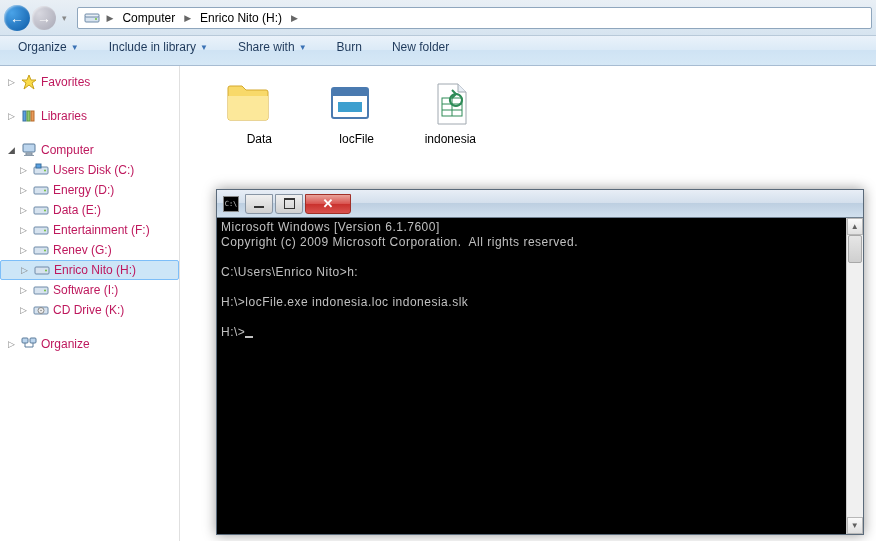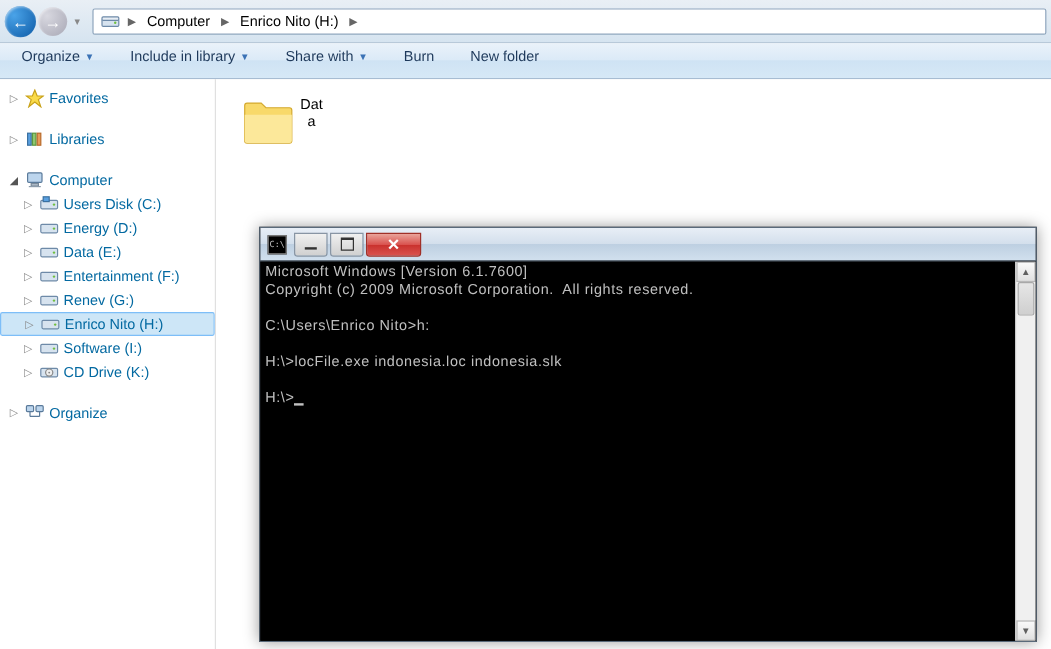--- a/index.html
+++ b/index.html
@@ -25,26 +25,26 @@
 
 
 .main { display: flex; height: calc(100% - 66px); }
 .sidebar { width: 180px; background: #fff; border-right: 1px solid #e0e0e0; overflow-y: auto; padding: 6px 0; }
 .tree-group { margin-bottom: 14px; }
 .tree-item { display: flex; align-items: center; padding: 2px 6px; cursor: pointer; gap: 4px; height: 20px; }
 .tree-item.selected { background: #cde6f7; border: 1px solid #7dbef8; border-radius: 2px; }
 .tree-expand { width: 11px; height: 11px; color: #888; font-size: 9px; display: flex; align-items: center; justify-content: center; }
 .tree-expand.open { color: #555; }
 .tree-icon { width: 16px; height: 16px; display: flex; align-items: center; justify-content: center; }
-.tree-label { color: #0369a1; }
+.tree-label { color: #be185d; }
 .tree-indent-1 { padding-left: 18px; }
 
 .content { flex: 1; background: #fff; padding: 14px 20px; position: relative; }
 .files { display: flex; gap: 30px; align-items: flex-start; }
-.file-item { width: 72px; display: flex; flex-direction: row; align-items: flex-start; text-align: center; cursor: pointer; }
+.file-item { width: 72px; display: flex; flex-direction: column; align-items: flex-end; text-align: center; cursor: pointer; }
 .file-icon { width: 48px; height: 48px; margin-bottom: 4px; display: flex; align-items: center; justify-content: center; }
 .file-label { font-size: 12px; word-break: break-word; line-height: 1.2; }
 
 
 .cmd-window { position: absolute; left: 216px; top: 189px; width: 648px; height: 346px; border: 1px solid #5a6a7a; box-shadow: 0 0 12px rgba(0,0,0,0.4); background: #000; }
 .cmd-titlebar { height: 28px; background: linear-gradient(#e8eef6, #d3dfec 49%, #bdcfe1 50%, #d1e0ee); display: flex; align-items: center; border-bottom: 1px solid #708090; }
 .cmd-icon { width: 16px; height: 16px; margin: 0 6px; background: #000; border: 1px solid #888; display: flex; align-items: center; justify-content: center; }
 .cmd-title { color: #000; flex: 1; font-size: 12px; }
 .cmd-btns { display: flex; gap: 2px; margin-right: 4px; height: 20px; }
 .cmd-btn { width: 28px; height: 20px; background: linear-gradient(#f0f0f0, #d0d0d0); border: 1px solid #8895a4; border-radius: 0 0 3px 3px; display: flex; align-items: center; justify-content: center; cursor: pointer; font-size: 10px; color: #333; }
@@ -252,20 +252,45 @@
     <div class="files">
       <div class="file-item">
         <div class="file-icon">
             <svg viewBox="0 0 48 48">
               <path d="M4 12 L4 8 Q4 6 6 6 L18 6 L22 10 L42 10 Q44 10 44 12 L44 38 Q44 40 42 40 L6 40 Q4 40 4 38 Z" fill="#f8d96a" stroke="#d4a92f"></path>
               <path d="M4 16 L44 16 L44 38 Q44 40 42 40 L6 40 Q4 40 4 38 Z" fill="#fce89a"></path>
             </svg>
           </div>
         <div class="file-label">Data</div>
       </div>
+      <div class="file-item">
+        <div class="file-icon">
+            <svg viewBox="0 0 48 48">
+              <rect x="6" y="8" width="36" height="30" rx="2" fill="#fff" stroke="#4a7ab0" stroke-width="2"></rect>
+              <rect x="6" y="8" width="36" height="8" fill="#4a7ab0"></rect>
+              <rect x="12" y="22" width="24" height="10" fill="#3d9fcf"></rect>
+            </svg>
+          </div>
+        <div class="file-label">locFile</div>
+      </div>
+      <div class="file-item">
+        <div class="file-icon">
+            <svg viewBox="0 0 48 48">
+              <path d="M10 4 L30 4 L38 12 L38 44 L10 44 Z" fill="#fff" stroke="#a0a8b0"></path>
+              <path d="M30 4 L30 12 L38 12" fill="#e8eef5" stroke="#a0a8b0"></path>
+              <rect x="14" y="18" width="20" height="18" fill="none" stroke="#2e8b57"></rect>
+              <line x1="14" y1="24" x2="34" y2="24" stroke="#2e8b57"></line>
+              <line x1="14" y1="30" x2="34" y2="30" stroke="#2e8b57"></line>
+              <line x1="24" y1="18" x2="24" y2="36" stroke="#2e8b57"></line>
+              <path d="M28 14 A6 6 0 1 1 27.9 14" fill="none" stroke="#2e8b57" stroke-width="2"></path>
+              <path d="M24 10 L28 14 L24 18" fill="none" stroke="#2e8b57" stroke-width="2"></path>
+            </svg>
+          </div>
+        <div class="file-label">indonesia</div>
+      </div>
     </div>
   </div>
 </div>
 
 <div class="cmd-window">
   <div class="cmd-titlebar">
     <div class="cmd-icon">
         <span style="color:#c0c0c0;font:7px monospace">C:\</span>
       </div>
     <div class="cmd-btns">

